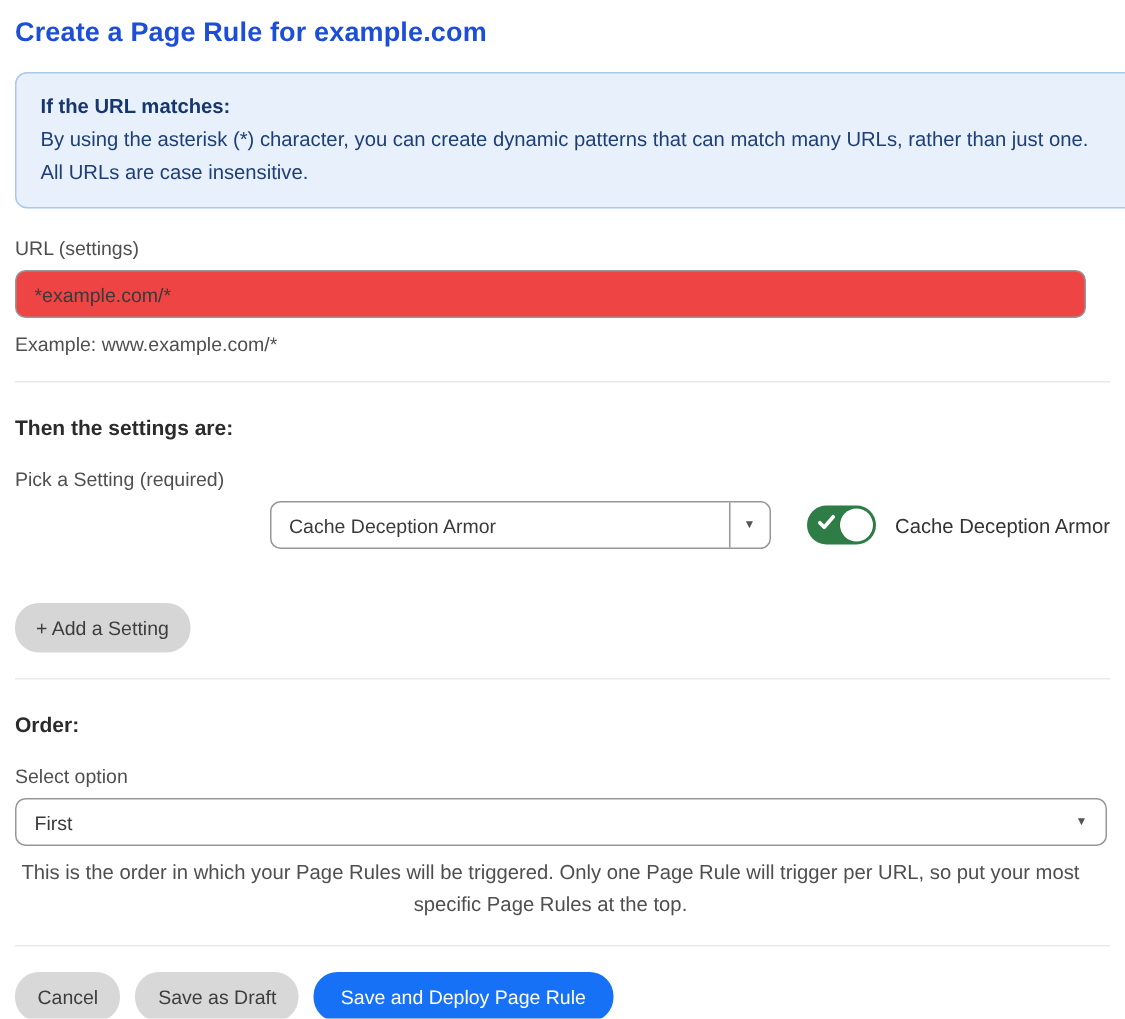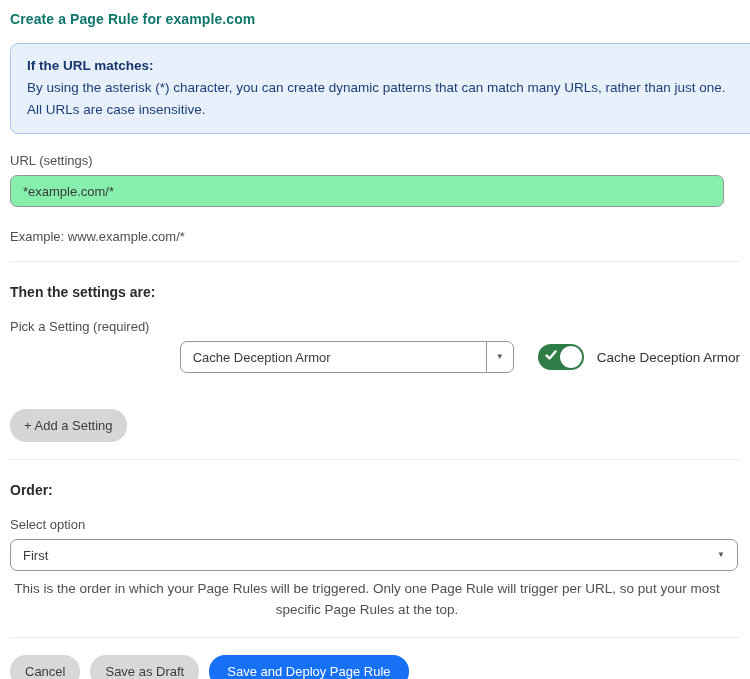--- a/index.html
+++ b/index.html
@@ -6,23 +6,23 @@
   html, body { background: #ffffff; }
   body {
     width: 750px;
     height: 679px;
     font-family: "Liberation Sans", "DejaVu Sans", sans-serif;
     color: #333333;
     padding: 11px 10px 0 10px;
     overflow: hidden;
   }
   .page-title {
-    font-size: 14px;
+    font-size: 18px;
     font-weight: bold;
-    color: #0f766e;
+    color: #1d4ed8;
     letter-spacing: 0.1px;
   }
   .info-box {
     margin-top: 16px;
     background: #e8f1fb;
     border: 1px solid #a9c8ea;
     border-radius: 8px;
     padding: 11px 16px 12px 16px;
     width: 750px;
     font-size: 13.5px;
@@ -47,27 +47,27 @@
     display: block;
     margin-top: 7px;
     width: 714px;
     height: 32px;
     border: 1px solid #979797;
     border-radius: 7px;
     padding: 0 12px;
     font-size: 13px;
     color: #3a3a3a;
     font-family: "Liberation Sans", "DejaVu Sans", sans-serif;
-    background: #86efac;
+    background: #ef4444;
     outline: none;
   }
   .field-hint {
     font-size: 13px;
     color: #4f4f4f;
-    margin-top: 22px;
+    margin-top: 10px;
   }
   hr.divider {
     border: none;
     border-top: 1px solid #e9e9e9;
     margin-top: 17px;
   }
   .section-heading {
     font-size: 14px;
     font-weight: bold;
     color: #2b2b2b;

